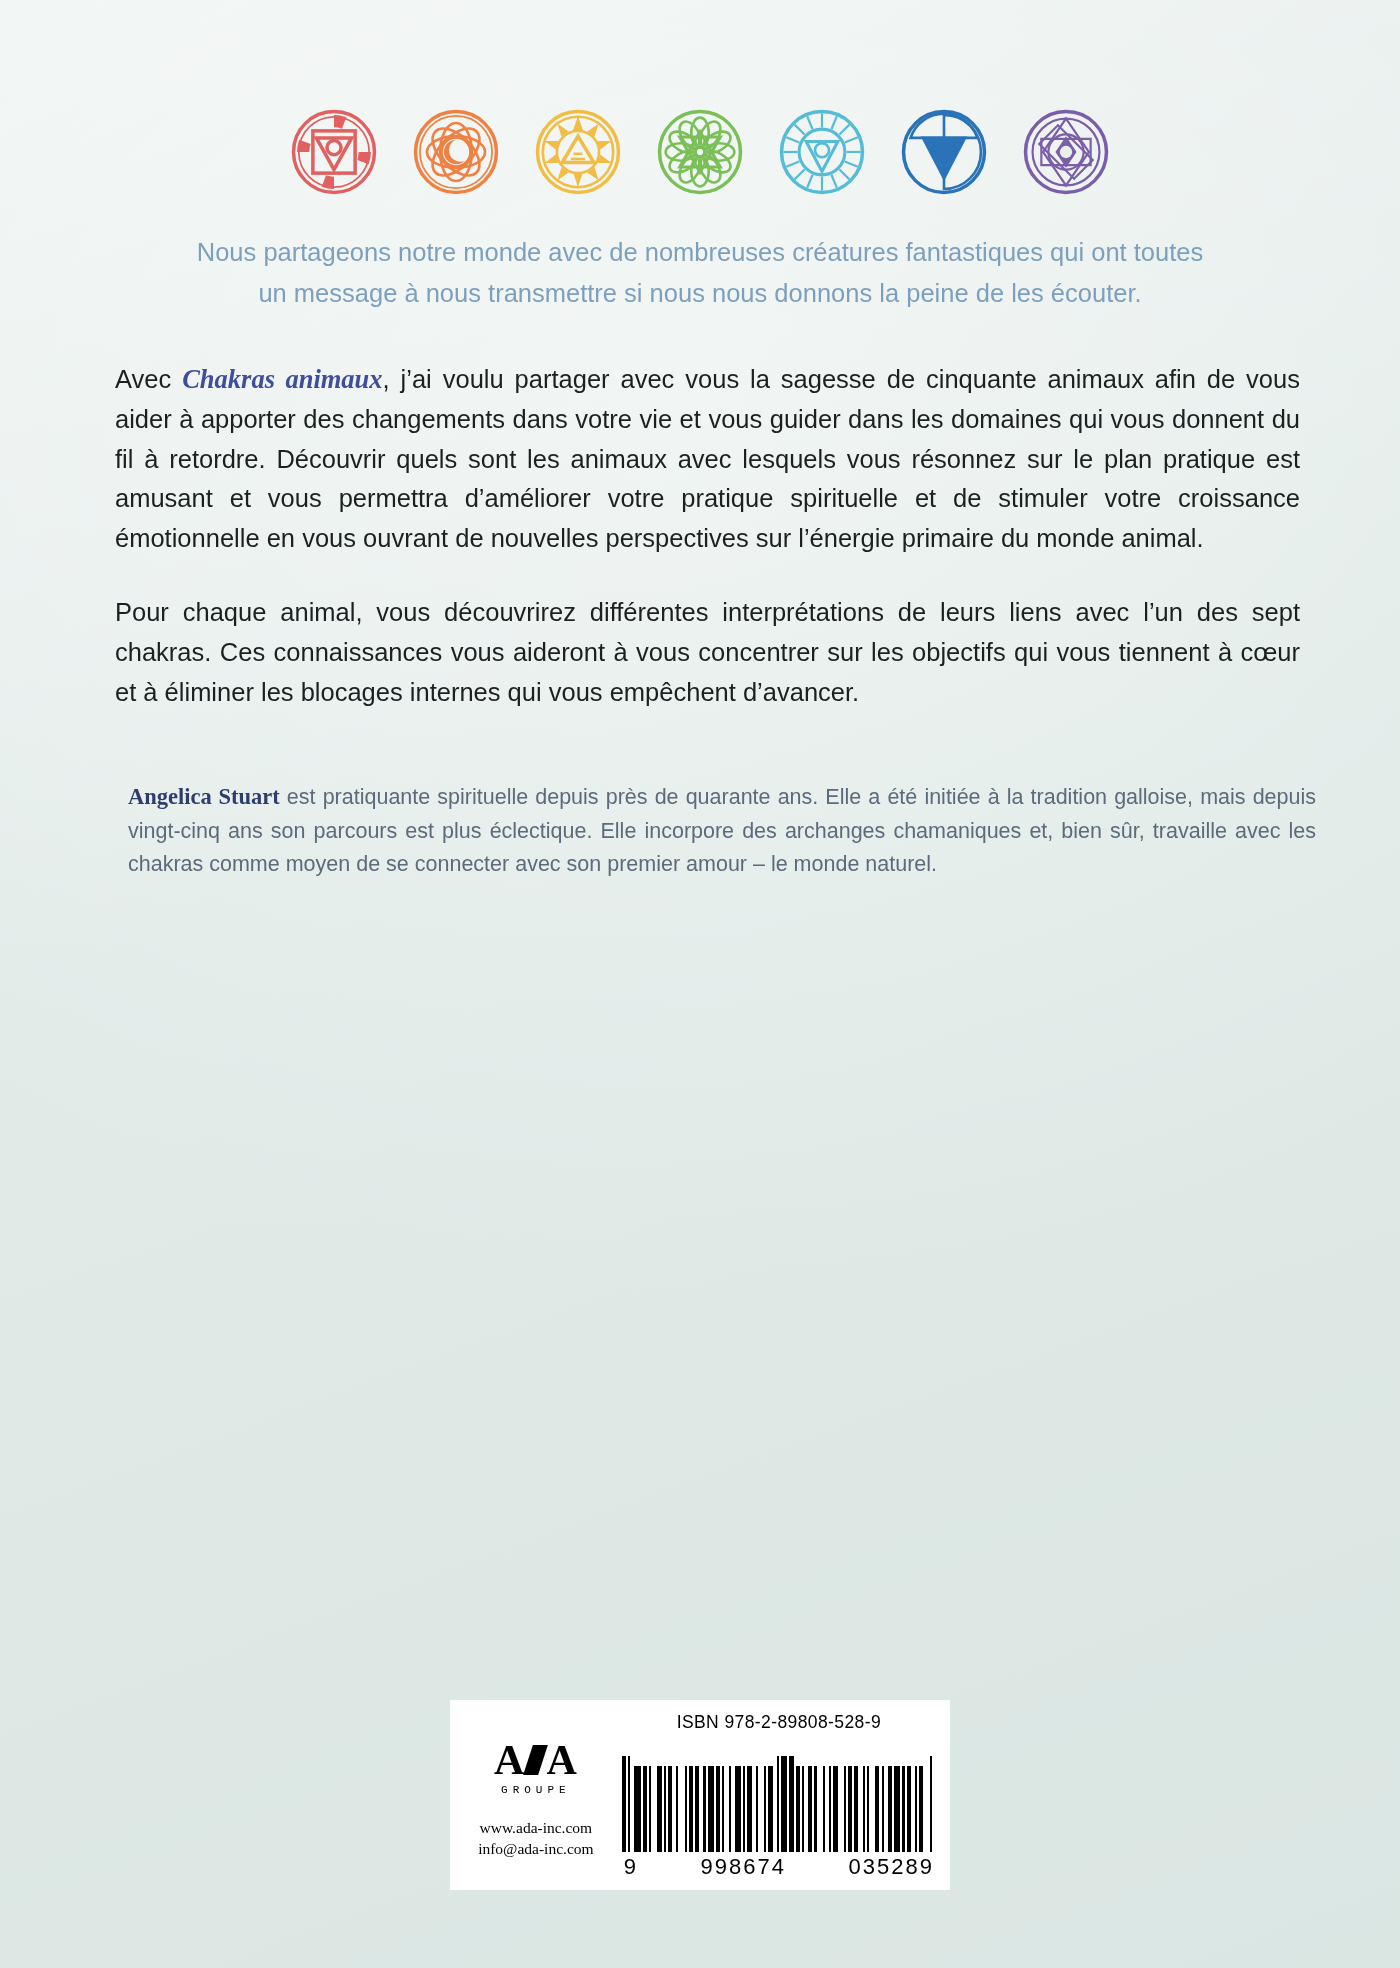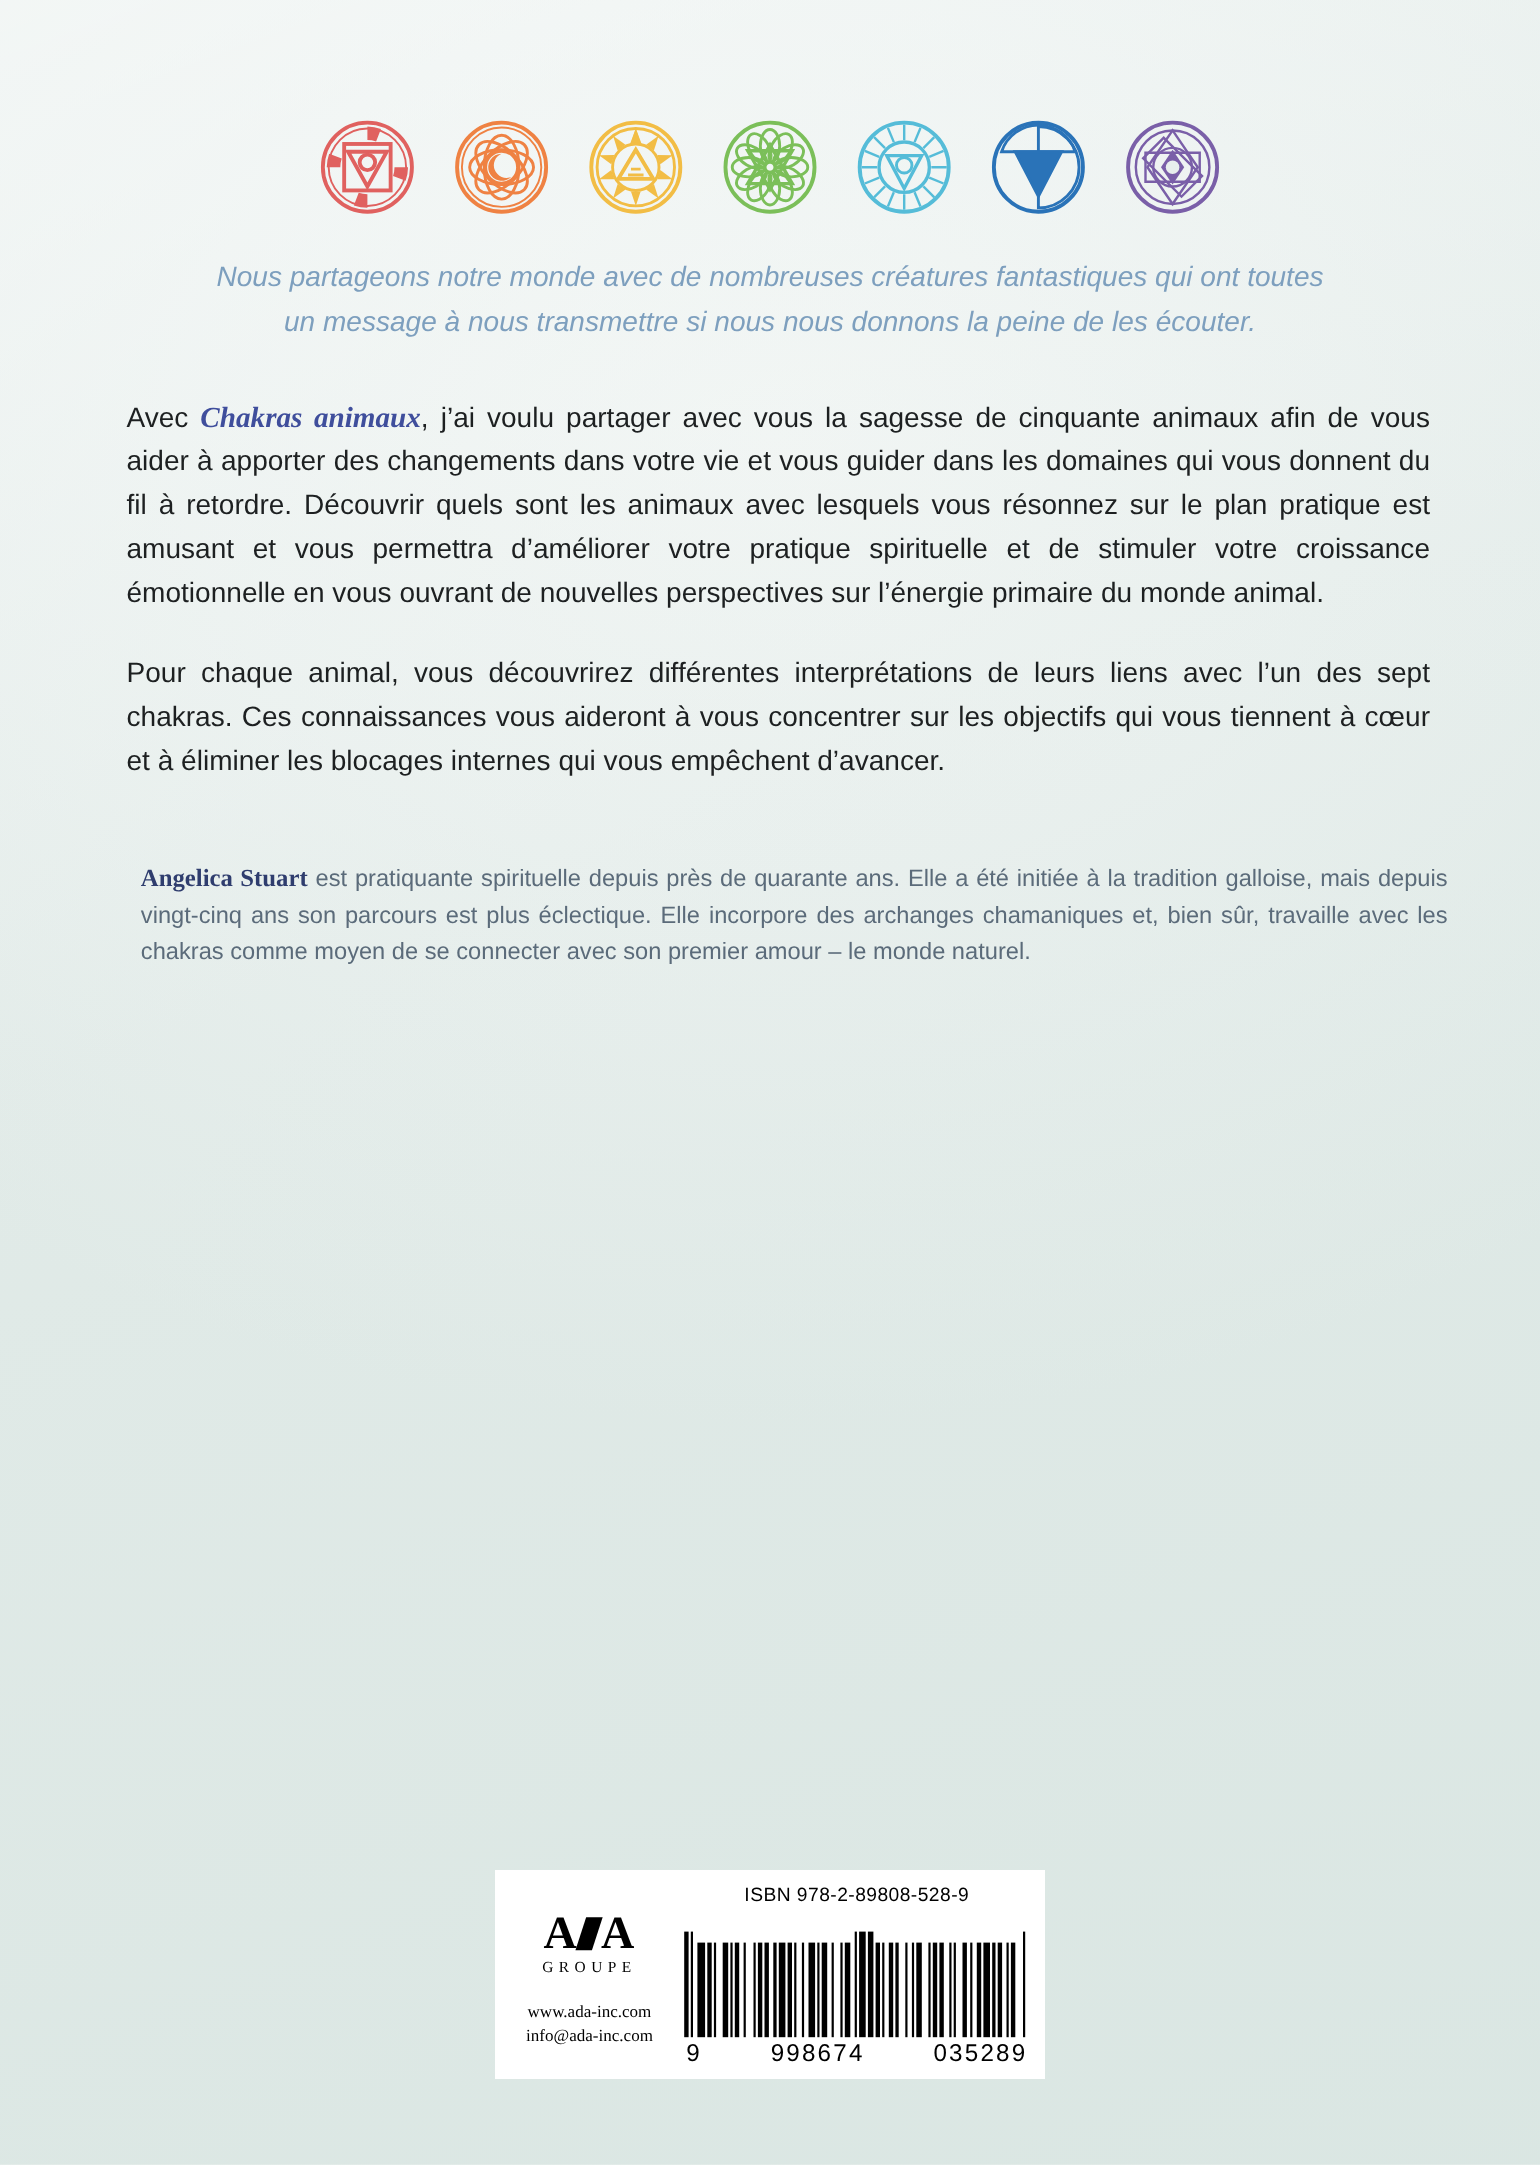--- a/index.html
+++ b/index.html
@@ -57,21 +57,20 @@
     font-weight: 400;
   }
   .tagline {
     text-align: center;
     color: #7d9fbe;
     font-size: 25.5px;
     line-height: 1.62;
     margin-top: 36px;
     padding: 0 180px;
     font-weight: 400;
-    font-style: italic;
   }
 
   
   .body-copy {
     padding: 0 100px;
     margin-top: 44px;
   }
   .body-copy p {
     color: #1d2021;
     font-size: 25.5px;
@@ -137,25 +136,25 @@
   }
   .ada-logo .slash {
     display: inline-block;
     width: 15px;
     height: 30px;
     background: #000;
     transform: skewX(-18deg);
     margin: 0 3px;
   }
   .groupe {
-    font-size: 14px;
+    font-size: 11px;
     letter-spacing: 5px;
     color: #000;
     margin-top: 3px;
-    font-family: Liberation Serif, serif;
+    font-family: Liberation Mono, monospace;
   }
   .web-lines {
     margin-top: 22px;
     font-size: 15.5px;
     color: #000;
     text-align: center;
     line-height: 1.35;
     font-family: "Liberation Serif", serif;
   }
   .barcode-col {

